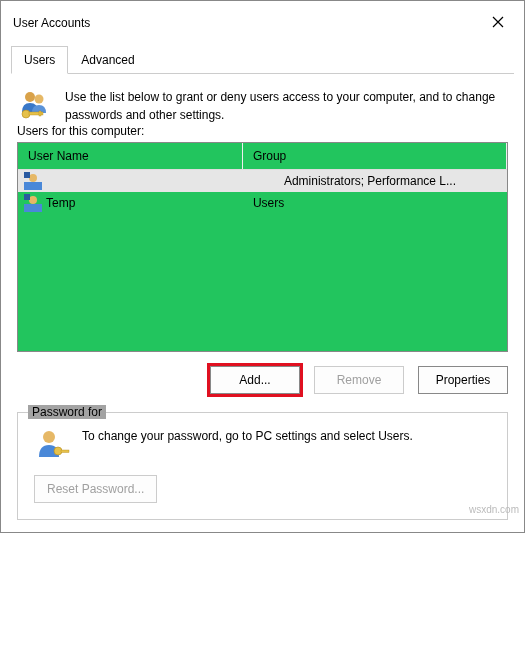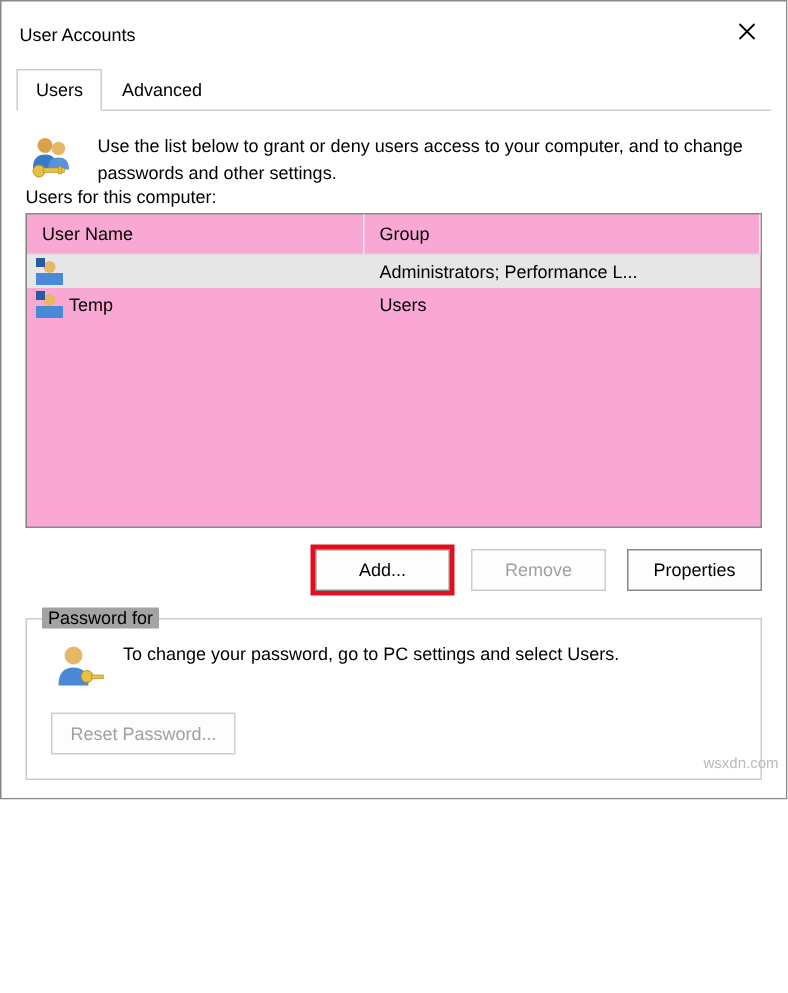--- a/index.html
+++ b/index.html
@@ -9,28 +9,28 @@
     .titlebar-title { font-size: 12px; }
     .close-btn { width: 28px; height: 28px; display: flex; align-items: center; justify-content: center; border: none; background: transparent; cursor: pointer; font-size: 16px; }
     .tabs { display: flex; border-bottom: 1px solid #ccc; margin: 0 10px; }
     .tab { padding: 6px 12px; border: 1px solid transparent; border-bottom: none; font-size: 12px; cursor: pointer; position: relative; top: 1px; }
     .tab.active { border-color: #ccc; background: #fff; border-bottom: 1px solid #fff; }
     .panel { padding: 14px 16px; flex: 1; display: flex; flex-direction: column; }
     .intro { display: flex; gap: 12px; align-items: flex-start; }
     .intro-icon { width: 36px; height: 36px; flex-shrink: 0; }
     .intro-text { font-size: 12px; line-height: 1.5; }
     .section-label { font-size: 12px; margin-bottom: 4px; }
-    .listbox { border: 1px solid #888; height: 210px; background: #f9a8d4; display: flex; flex-direction: column; }
+    .listbox { border: 1px solid #888; height: 210px; background: #22c55e; display: flex; flex-direction: column; }
     .list-header { display: flex; border-bottom: 1px solid #ddd; }
     .list-header .col { padding: 6px 10px; font-size: 12px; border-right: 1px solid #eee; }
     .col-name { flex: 0 0 46%; }
     .col-group { flex: 1; }
     .list-body { flex: 1; overflow: auto; }
     .list-row { display: flex; align-items: center; font-size: 12px; padding: 2px 0; }
-    .list-row.selected { background: #e6e6e6; }
+    .list-row.selected { background: #e6e6e6; gap: 31px; }
     .row-name { flex: 0 0 46%; display: flex; align-items: center; gap: 4px; padding-left: 6px; }
     .row-group { flex: 1; padding-left: 10px; white-space: nowrap; overflow: hidden; text-overflow: ellipsis; }
     .user-icon { width: 18px; height: 18px; flex-shrink: 0; }
     .btn-row { display: flex; gap: 14px; justify-content: flex-end; margin-top: 14px; }
     .btn { min-width: 90px; height: 28px; border: 1px solid #888; background: #fdfdfd; font-size: 12px; cursor: pointer; padding: 0 12px; }
     .btn:disabled { color: #a0a0a0; border-color: #ccc; cursor: default; }
     .btn.highlight { outline: 3px solid #e01020; outline-offset: 0; }
     .fieldset { border: 1px solid #ccc; margin-top: 18px; padding: 14px 16px 16px; position: relative; }
     .fieldset-legend { position: absolute; top: -8px; left: 10px; background: #a3a3a3; padding: 0 4px; font-size: 12px; }
     .pw-body { display: flex; gap: 12px; align-items: flex-start; }

